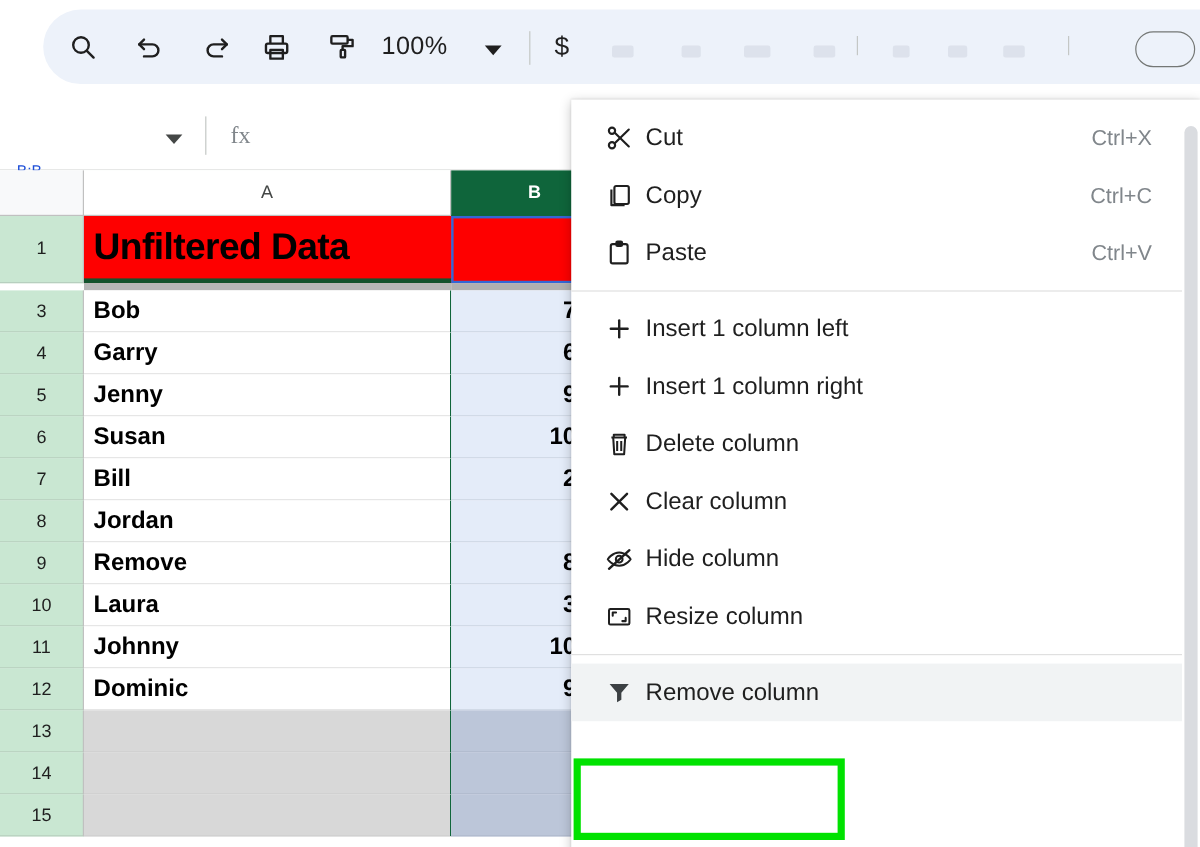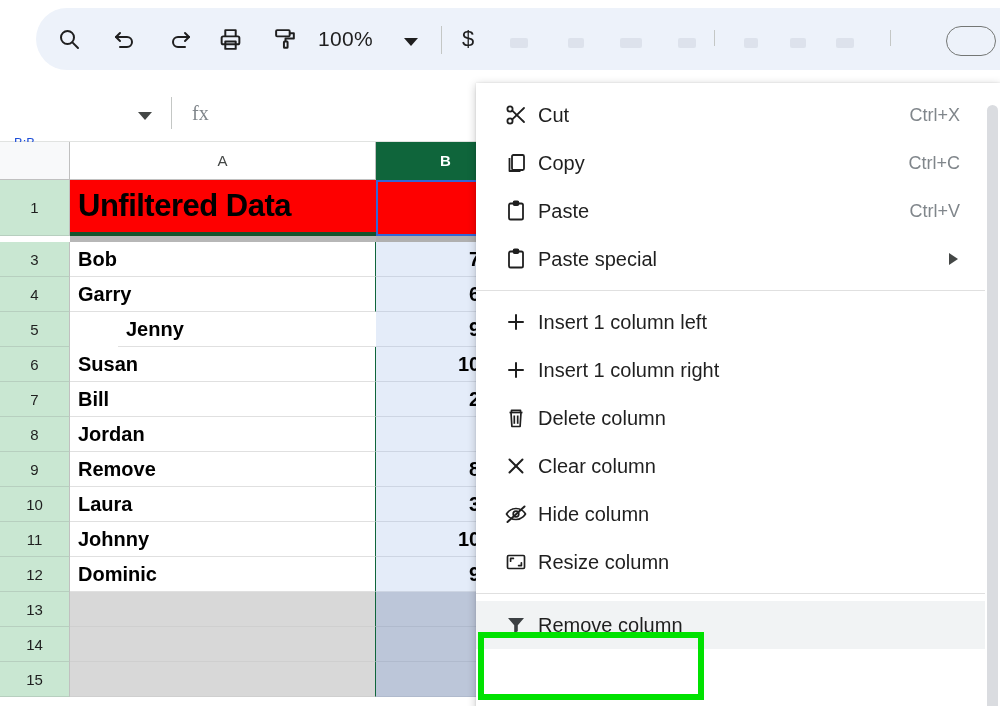--- a/index.html
+++ b/index.html
@@ -423,21 +423,21 @@
   <div id="rows-container">
       <div class="row-head" style="top: 100px; height: 35px;">3</div>
       <div class="cell-a" style="top: 100px; height: 35px;">Bob</div>
       <div class="cell-b" style="top: 100px; height: 35px;">77.0</div>
       <div class="cell-rest" style="top: 100px; height: 35px;"></div>
       <div class="row-head" style="top: 135px; height: 35px;">4</div>
       <div class="cell-a" style="top: 135px; height: 35px;">Garry</div>
       <div class="cell-b" style="top: 135px; height: 35px;">63.0</div>
       <div class="cell-rest" style="top: 135px; height: 35px;"></div>
       <div class="row-head" style="top: 170px; height: 35px;">5</div>
-      <div class="cell-a" style="top: 170px; height: 35px; margin-left: 48px;">Jenny</div>
+      <div class="cell-a" style="top: 170px; height: 35px;">Jenny</div>
       <div class="cell-b" style="top: 170px; height: 35px;">98.0</div>
       <div class="cell-rest" style="top: 170px; height: 35px;"></div>
       <div class="row-head" style="top: 205px; height: 35px;">6</div>
       <div class="cell-a" style="top: 205px; height: 35px;">Susan</div>
       <div class="cell-b" style="top: 205px; height: 35px;">100.0</div>
       <div class="cell-rest" style="top: 205px; height: 35px;"></div>
       <div class="row-head" style="top: 240px; height: 35px;">7</div>
       <div class="cell-a" style="top: 240px; height: 35px;">Bill</div>
       <div class="cell-b" style="top: 240px; height: 35px;">29.0</div>
       <div class="cell-rest" style="top: 240px; height: 35px;"></div>
@@ -503,30 +503,20 @@
       <div class="menu-item" id="menu-item-paste">
         <span class="mi-icon">
           <svg width="24" height="24" viewBox="0 0 24 24" fill="none" stroke="#1f1f1f" stroke-width="1.8" stroke-linejoin="round">
             <rect x="5" y="4.5" width="14" height="16" rx="1.6"></rect>
             <rect x="9.6" y="2.4" width="4.8" height="3.6" rx="1" fill="#1f1f1f"></rect>
           </svg>
         </span>
         <span class="mi-label">Paste</span>
         <span class="mi-accel">Ctrl+V</span>
       </div>
-      <div class="menu-item" id="menu-item-paste-special">
-        <span class="mi-icon">
-          <svg width="24" height="24" viewBox="0 0 24 24" fill="none" stroke="#1f1f1f" stroke-width="1.8" stroke-linejoin="round">
-            <rect x="5" y="4.5" width="14" height="16" rx="1.6"></rect>
-            <rect x="9.6" y="2.4" width="4.8" height="3.6" rx="1" fill="#1f1f1f"></rect>
-          </svg>
-        </span>
-        <span class="mi-label">Paste special</span>
-        <span class="mi-arrow"></span>
-      </div>
       <div class="menu-sep"></div>
       <div class="menu-item" id="menu-item-insert-column-left">
         <span class="mi-icon">
           <svg width="24" height="24" viewBox="0 0 24 24" fill="none" stroke="#1f1f1f" stroke-width="2" stroke-linecap="round">
             <line x1="12" y1="5" x2="12" y2="19"></line>
             <line x1="5" y1="12" x2="19" y2="12"></line>
           </svg>
         </span>
         <span class="mi-label">Insert 1 column left</span>
       </div>

